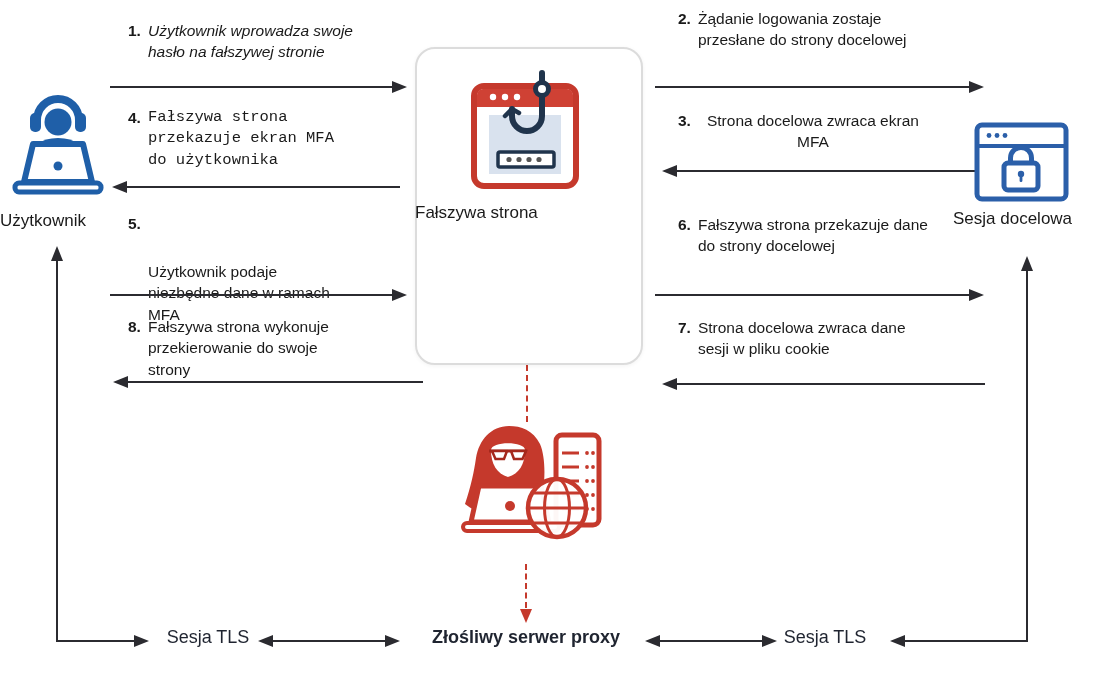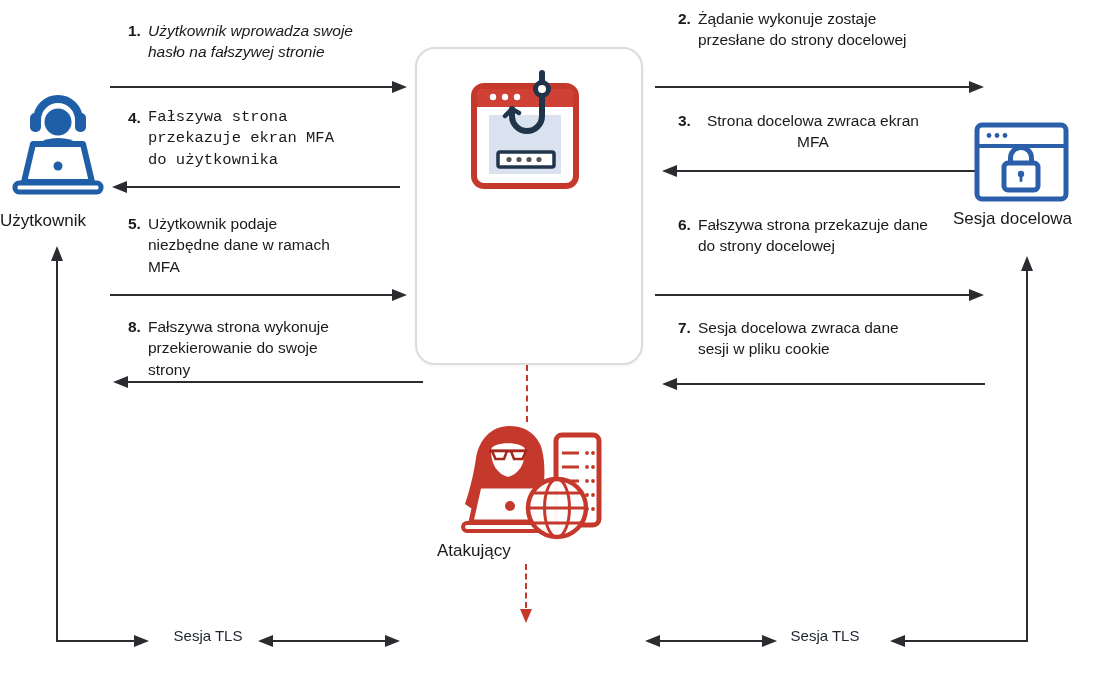--- a/index.html
+++ b/index.html
@@ -29,55 +29,55 @@
   .vdash-red{position:absolute; width:0; border-left:2px dashed var(--red);}
   
   .node-label{position:absolute; text-align:left; font-size:17px; color:var(--text);}
   .panel{
     position:absolute; left:415px; top:47px; width:224px; height:314px;
     background:#fff; border:2px solid var(--panel-border); border-radius:20px;
     box-shadow:0 1px 4px rgba(0,0,0,.05);
   }
   .icon{position:absolute;}
   
-  .tls-label{position:absolute; text-align:center; font-size:15px; font-weight:500; color:#1f2430;}
+  .tls-label{position:absolute; text-align:center; font-size:18px; font-weight:500; color:#1f2430;}
   .proxy-label{position:absolute; text-align:center; font-size:18px; font-weight:700; color:#1f2430;}
 </style>
 </head>
 <body>
 
 <div class="canvas">
 
   <div class="step" style="left:128px; top:20px;">
     <span class="num">1.</span>
     <span class="txt" style="width:212px;font-style:italic;">Użytkownik wprowadza swoje hasło na fałszywej stronie</span>
   </div>
   <div class="step" style="left:678px; top:8px;">
     <span class="num">2.</span>
-    <span class="txt" style="width:228px;">Żądanie wykonuje zostaje przesłane do strony docelowej</span>
+    <span class="txt" style="width:228px;">Żądanie logowania zostaje przesłane do strony docelowej</span>
   </div>
   <div class="step" style="left:678px; top:110px;">
     <span class="num">3.</span>
     <span class="txt" style="width:230px;text-align:center;">Strona docelowa zwraca ekran MFA</span>
   </div>
   <div class="step" style="left:128px; top:107px;">
     <span class="num">4.</span>
     <span class="txt" style="width:208px;font-family:Liberation Mono, monospace;">Fałszywa strona przekazuje ekran MFA do użytkownika</span>
   </div>
   <div class="step" style="left:128px; top:213px;">
     <span class="num">5.</span>
-    <span class="txt" style="width:188px;">Użytkownik podaje niezbędne dane w ramach MFA</span>
+    <span class="txt" style="width:188px;margin-top:48px;">Użytkownik podaje niezbędne dane w ramach MFA</span>
   </div>
   <div class="step" style="left:678px; top:214px;">
     <span class="num">6.</span>
     <span class="txt" style="width:248px;">Fałszywa strona przekazuje dane do strony docelowej</span>
   </div>
   <div class="step" style="left:678px; top:317px;">
     <span class="num">7.</span>
-    <span class="txt" style="width:220px;">Sesja docelowa zwraca dane sesji w pliku cookie</span>
+    <span class="txt" style="width:220px;">Strona docelowa zwraca dane sesji w pliku cookie</span>
   </div>
   <div class="step" style="left:128px; top:316px;">
     <span class="num">8.</span>
     <span class="txt" style="width:192px;">Fałszywa strona wykonuje przekierowanie do swoje strony</span>
   </div>
 
   <div>
     <div class="hline" style="left:110px; top:86px; width:284px;"></div>
     <div class="head-r" style="left:392px; top:81px;"></div>
   </div>
@@ -163,20 +163,21 @@
     <rect x="21" y="47" width="72" height="59" fill="#d9e2ee"></rect>
     <rect x="30" y="84" width="56" height="15" rx="2" fill="#ffffff" stroke="#20344c" stroke-width="3.5"></rect>
     <circle cx="41" cy="91.5" r="2.6" fill="#555555"></circle>
     <circle cx="51" cy="91.5" r="2.6" fill="#555555"></circle>
     <circle cx="61" cy="91.5" r="2.6" fill="#555555"></circle>
     <circle cx="71" cy="91.5" r="2.6" fill="#555555"></circle>
     <path d="M74 5 V48 A15 15 0 0 1 44 48 V41" fill="none" stroke="#20344c" stroke-width="6" stroke-linecap="round"></path>
     <path d="M44 41 L37 48 M44 41 L51 45" fill="none" stroke="#20344c" stroke-width="4.5" stroke-linecap="round"></path>
     <circle cx="74" cy="21" r="6.5" fill="#ffffff" stroke="#20344c" stroke-width="5"></circle>
   </svg>
+  <div class="node-label" style="left:415px; top:203px; width:224px;">Fałszywa strona</div>
 
   <svg class="icon" style="left:974px; top:122px;" width="95" height="80" viewBox="0 0 95 80">
     <rect x="3" y="3" width="89" height="74" rx="5" fill="#ffffff" stroke="#2b5fa9" stroke-width="5"></rect>
     <line x1="3" y1="24" x2="92" y2="24" stroke="#2b5fa9" stroke-width="4"></line>
     <circle cx="15" cy="13.5" r="2.4" fill="#2b5fa9"></circle>
     <circle cx="23" cy="13.5" r="2.4" fill="#2b5fa9"></circle>
     <circle cx="31" cy="13.5" r="2.4" fill="#2b5fa9"></circle>
     <rect x="30" y="41" width="34" height="27" rx="4" fill="#ffffff" stroke="#2b5fa9" stroke-width="5"></rect>
     <path d="M36.5 41 v-5 a10.5 10.5 0 0 1 21 0 v5" fill="none" stroke="#2b5fa9" stroke-width="5"></path>
     <circle cx="47" cy="52" r="3.2" fill="#2b5fa9"></circle>
@@ -212,18 +213,18 @@
     <path d="M68 31 l3 8 h8.5 l3.5 -8 Z" fill="#ffffff" stroke="#a5281c" stroke-width="2.5"></path>
     <path d="M36 66 L98 66 L106 102 L28 102 Z" fill="#ffffff" stroke="#c5392c" stroke-width="5" stroke-linejoin="round"></path>
     <circle cx="67" cy="86" r="5" fill="#c5392c"></circle>
     <rect x="20" y="103" width="96" height="8" rx="4" fill="#ffffff" stroke="#c5392c" stroke-width="4"></rect>
     <circle cx="114" cy="88" r="29" fill="#ffffff" fill-opacity="0.96" stroke="#c5392c" stroke-width="4.5"></circle>
     <ellipse cx="114" cy="88" rx="12.5" ry="29" fill="none" stroke="#c5392c" stroke-width="3"></ellipse>
     <line x1="85" y1="88" x2="143" y2="88" stroke="#c5392c" stroke-width="3"></line>
     <line x1="91" y1="73" x2="137" y2="73" stroke="#c5392c" stroke-width="3"></line>
     <line x1="91" y1="103" x2="137" y2="103" stroke="#c5392c" stroke-width="3"></line>
   </svg>
-  <div class="node-label" style="left:437px; top:541px; width:180px;">Atakujący</div>
 
   <div class="tls-label" style="left:158px; top:627px; width:100px;">Sesja TLS</div>
+  <div class="proxy-label" style="left:418px; top:627px; width:216px;">Złośliwy serwer proxy</div>
   <div class="tls-label" style="left:772px; top:627px; width:106px;">Sesja TLS</div>
 
 </div>
 
 </body></html>

